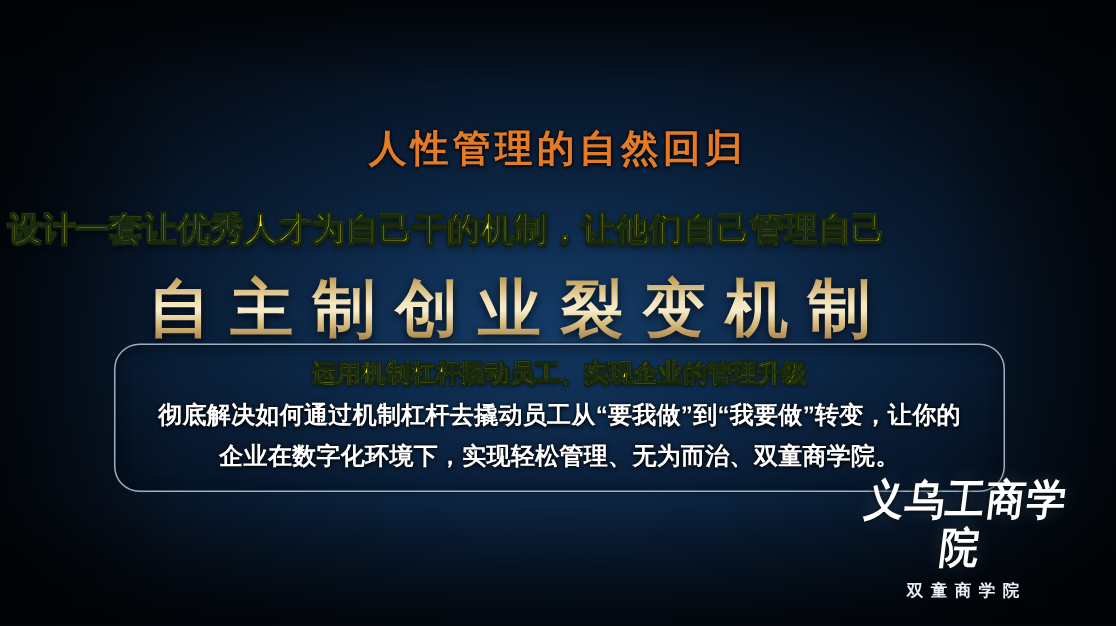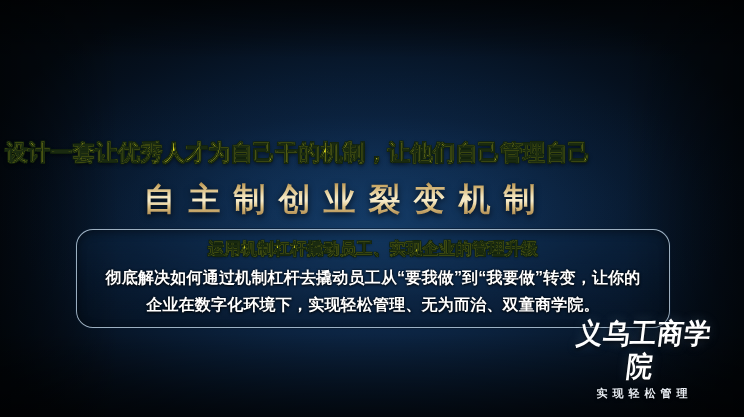--- a/index.html
+++ b/index.html
@@ -42,21 +42,21 @@
     color:#f6ef1f;
     -webkit-text-stroke:0.6px #1a2a10;
     text-shadow:
       1px 1px 0 #14240c, -1px 1px 0 #14240c, 1px -1px 0 #14240c, -1px -1px 0 #14240c,
       0 2px 4px rgba(0,0,0,0.85);
   }
 
   
   .headline{
     position:absolute;top:178px;left:0;width:679px;text-align:center;
-    font-size:32px;font-weight:bold;letter-spacing:13px;
+    font-size:42px;font-weight:bold;letter-spacing:13px;
     text-indent:13px;
     background:linear-gradient(180deg,#8d6c37 0%,#c9a764 17%,#f3e4bb 42%,#f7eccb 52%,#dcc083 66%,#a58047 88%,#7d5f2f 100%);
     -webkit-background-clip:text;background-clip:text;
     -webkit-text-fill-color:transparent;color:transparent;
     filter:drop-shadow(0 2px 3px rgba(0,0,0,0.75));
   }
 
   
   .panel{
     position:absolute;left:76px;top:229px;width:592px;height:97px;
@@ -97,31 +97,32 @@
     font-size:11px;font-weight:bold;letter-spacing:5px;text-indent:5px;
     color:#e9eef4;
     text-shadow:0 1px 3px rgba(0,0,0,0.85);
   }
 </style>
 </head>
 <body>
 
 <div id="slide">
 
+  <div class="layer kicker">人性管理的自然回归</div>
 
   <div class="layer subtitle">设计一套让优秀人才为自己干的机制，让他们自己管理自己</div>
 
   <div class="layer headline">自主制创业裂变机制</div>
 
   <div class="layer panel">
     <div class="panel-head">运用机制杠杆撬动员工、实现企业的管理升级</div>
     <div class="panel-body">
       <span class="ln">彻底解决如何通过机制杠杆去撬动员工从“要我做”到“我要做”转变，让你的</span>
       <span class="ln">企业在数字化环境下，实现轻松管理、无为而治、双童商学院。</span>
     </div>
   </div>
 
   <div class="layer logo">
     <div class="logo-main">义乌工商学院</div>
-    <div class="logo-sub">实现轻松管理</div>
+    <div class="logo-sub">双童商学院</div>
   </div>
 
 </div>
 
 </body></html>

